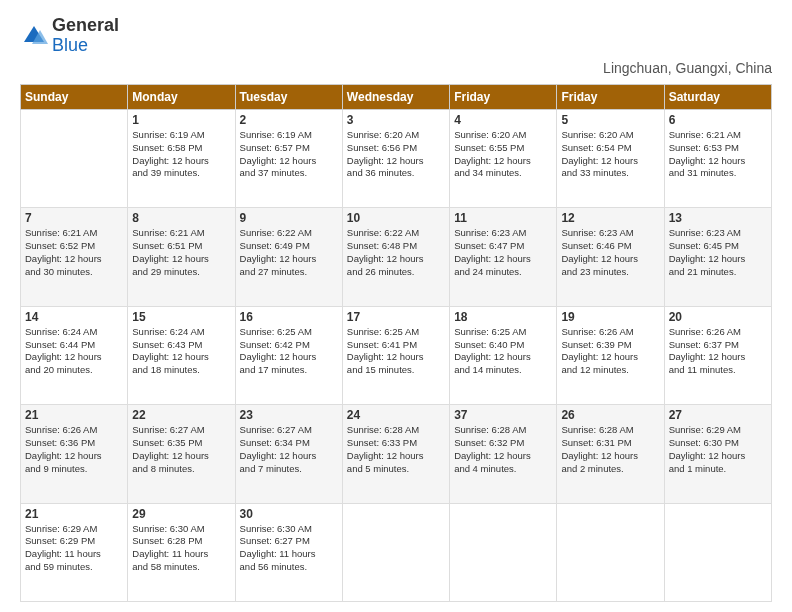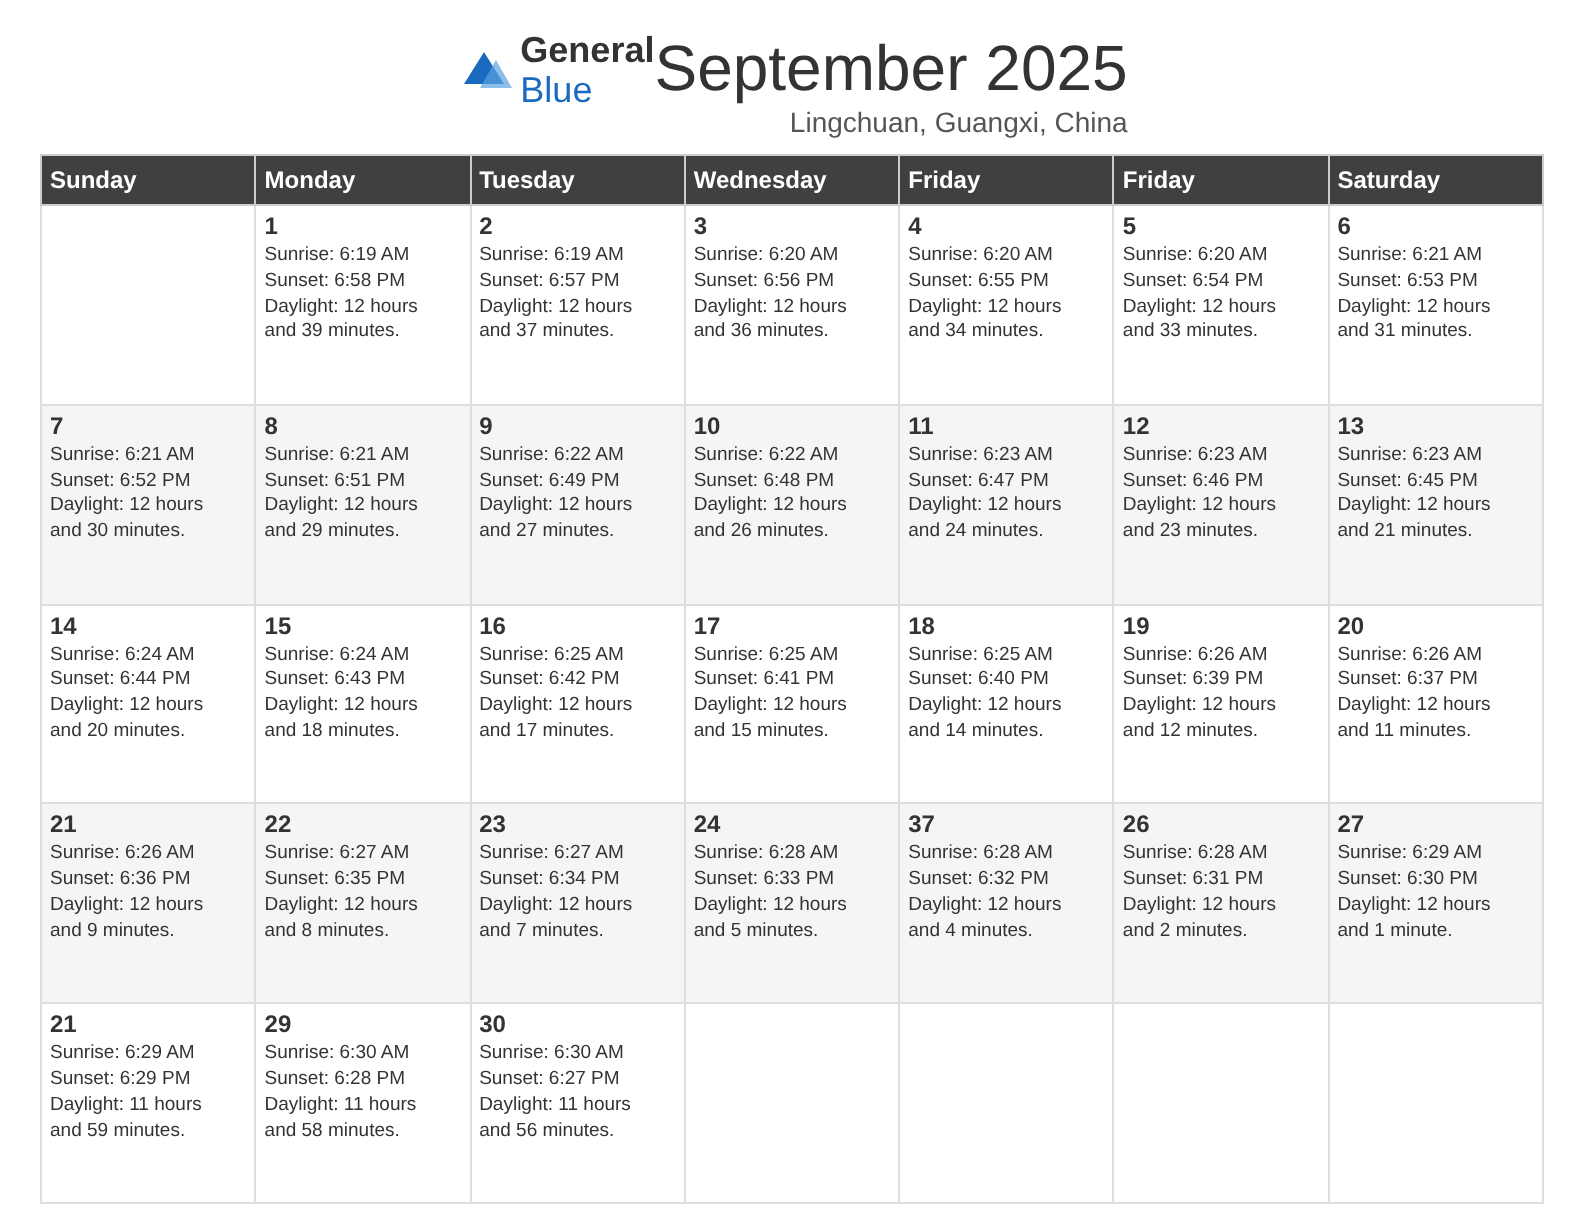--- a/index.html
+++ b/index.html
@@ -12,21 +12,21 @@
     }
     .page {
       width: 792px;
       height: 612px;
       padding: 16px 20px 10px 20px;
       display: flex;
       flex-direction: column;
     }
     .header {
       display: flex;
-      justify-content: center;
+      justify-content: space-between;
       align-items: flex-start;
       margin-bottom: 8px;
     }
     .logo {
       display: flex;
       align-items: center;
       gap: 4px;
     }
     .logo-text {
       display: flex;
@@ -51,29 +51,30 @@
       text-align: right;
     }
     .month-title {
       font-size: 32px;
       color: #333;
       font-weight: normal;
     }
     .location {
       font-size: 14px;
       color: #555;
+      margin-top: 44px;
     }
     .calendar {
       flex: 1;
       border-collapse: collapse;
       width: 100%;
       table-layout: fixed;
     }
     .calendar thead tr th {
-      background: #404040;
+      background: #a16207;
       color: #fff;
       font-size: 12px;
       font-weight: bold;
       padding: 5px 4px;
       text-align: left;
       border: 1px solid #ccc;
     }
     .calendar tbody tr td {
       border: 1px solid #ddd;
       vertical-align: top;
@@ -113,21 +114,20 @@
       <svg class="logo-icon" viewBox="0 0 28 28">
         <polygon points="14,4 24,20 4,20" fill="#1a6bbf"></polygon>
         <polygon points="20,8 28,22 12,22" fill="#5ba3e0" opacity="0.7"></polygon>
       </svg>
       <div class="logo-text">
         <span class="logo-general">General</span>
         <span class="logo-blue">Blue</span>
       </div>
     </div>
     <div class="title-block">
-      <div class="month-title">September 2025</div>
       <div class="location">Lingchuan, Guangxi, China</div>
     </div>
   </div>
 
   <table class="calendar">
     <thead>
       <tr>
       <th>Sunday</th>
           <th>Monday</th>
           <th>Tuesday</th>

